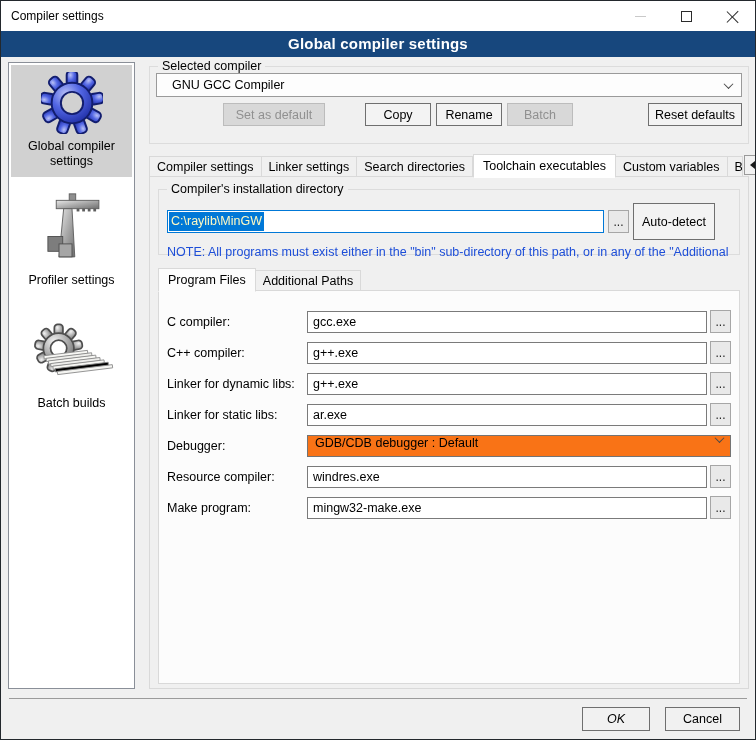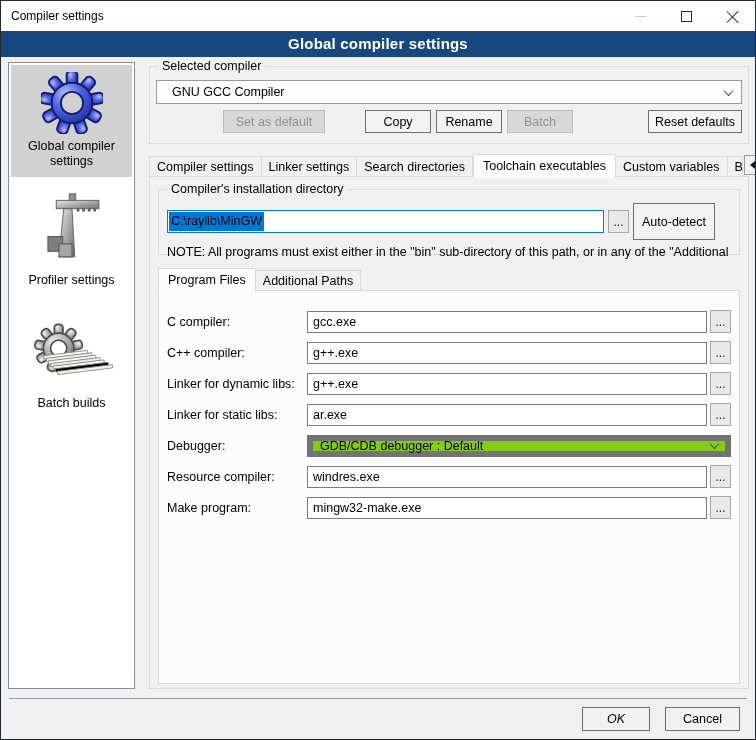--- a/index.html
+++ b/index.html
@@ -38,21 +38,21 @@
   .side-item .lbl { margin-top: 5px; font-size: 12.5px; line-height: 15px; }
   .side-item.i2 { margin-top: 8px; }
   .side-item.i3 { margin-top: 16px; }
   
   .main { position: absolute; left: 148px; top: 0; width: 600px; }
   .groupbox { position: relative; border: 1px solid #dcdcdc; }
   .grouplabel { position: absolute; top: -8px; left: 8px; padding: 0 4px; font-size: 12.5px; background: #f0f0f0; }
   .gb1 { margin-top: 9px; height: 78px; }
   .combo { height: 24px; border: 1px solid #9a9a9a; background: #fdfdfd; display: flex;
            align-items: center; padding: 0 9px; font-size: 12.5px; }
-  .gb1 .combo { margin: 13px 6px 0; padding-left: 15px; }
+  .gb1 .combo { margin: 6px 6px 0; padding-left: 15px; }
   .chev { width: 7px; height: 7px; border-right: 1.6px solid #4a4a4a; border-bottom: 1.6px solid #4a4a4a;
           transform: rotate(45deg) translate(-1px,-1px); margin-left: auto; }
   .btnrow { display: flex; margin: 6px 6px 0; }
   .btn { height: 23px; border: 1px solid #6f6f6f; background: #f3f3f3; font-family: inherit;
          font-size: 12.5px; color: #000; text-align: center; padding: 0 6px; line-height: 20px; }
   .btn:disabled, .btn.disabled { border-color: #bcbcbc; background: #d8d8d8; color: #909090; }
   .b-setdef { width: 102px; margin-left: 67px; }
   .b-copy { width: 66px; margin-left: 40px; }
   .b-rename { width: 66px; margin-left: 5px; }
   .b-delete { width: 66px; margin-left: 5px; }
@@ -68,39 +68,39 @@
   .tscroll { display: flex; margin-left: 0; margin-bottom: 2px; }
   .tsbtn { width: 18px; height: 20px; border: 1px solid #9a9a9a; background: #f2f2f2;
            display: flex; align-items: center; justify-content: center; margin-left: 1px; }
   .tri-l { width:0; height:0; border-style:solid; border-width:4px 5px 4px 0; border-color:transparent #1a1a1a transparent transparent; }
   .panel { border: 1px solid #d9d9d9; background: #f0f0f0; margin-top: -1px; height: 513px; padding: 10px 8px 8px; position: relative; z-index: 1; }
   
   .gb2 { margin-top: 2px; height: 66px; }
   .dirrow { display: flex; align-items: center; margin: 13px 8px 0; }
   .dirinput { flex: 1; height: 23px; border: 1px solid #0078d7; background: #fff;
               display: flex; align-items: center; padding: 0 1px; overflow: hidden; white-space: nowrap; }
-  .dirinput .sel { background: #0078d7; color: #000000; padding: 2px 2px 3px; font-size: 12.5px; }
+  .dirinput .sel { background: #0078d7; color: #fef9c3; padding: 2px 2px 3px; font-size: 12.5px; }
   .mini-btn { width: 21px; height: 23px; border: 1px solid #a6a6a6; background: #e9e9e9;
               font-family: inherit; font-size: 12px; color: #222; line-height: 18px; text-align: center; }
   .dirrow .mini-btn { margin-left: 4px; }
   .b-autodetect { width: 82px; height: 37px; margin-left: 4px; margin-right: 16px;
                   border: 1px solid #6f6f6f; background: #f3f3f3; font-family: inherit; font-size: 12.5px; }
-  .note { margin: 5px 8px 0; font-size: 12.5px; color: #000000; white-space: nowrap; overflow: hidden; }
+  .note { margin: 5px 8px 0; font-size: 12.5px; color: #1d4ed8; white-space: nowrap; overflow: hidden; }
   
   .nb2 { margin-top: 12px; }
   .nb2 .tab.active { background: #fcfcfc; border-bottom-color: #fcfcfc; }
   .page { border: 1px solid #d9d9d9; background: #fcfcfc; margin-top: -1px; height: 394px; padding: 19px 8px; }
   .frow { display: flex; align-items: center; height: 23px; margin-bottom: 8px; }
   .flabel { width: 140px; font-size: 12.5px; flex: none; }
   .fctl { flex: 1; display: flex; align-items: center; }
   .fctl input { flex: 1; height: 22px; border: 1px solid #7a7a7a; background: #fff;
                 font-family: inherit; font-size: 12.5px; padding: 0 5px; outline: none; }
   .fctl .mini-btn { margin-left: 3px; flex: none; }
-  .fcombo { flex: 1; height: 22px; border: 6px solid #737373; background: #84cc16;
-            display: flex; align-items: center; padding: 0 7px; font-size: 12.5px; }
+  .fcombo { flex: 1; height: 22px; border: 1px solid #737373; background: #f97316;
+            display: flex; padding: 0 7px; font-size: 12.5px; }
   
   .divider { position: absolute; left: 8px; right: 8px; top: 641px; border-top: 1px solid #9b9b9b; }
   .footbtn { position: absolute; top: 650px; height: 24px; border: 1px solid #6f6f6f;
              background: #f1f1f1; font-family: inherit; font-size: 12.5px; }
   .b-ok { right: 105px; width: 68px; font-style: italic; }
   .b-cancel { right: 15px; width: 75px; }
 </style>
 </head>
 <body>
 

